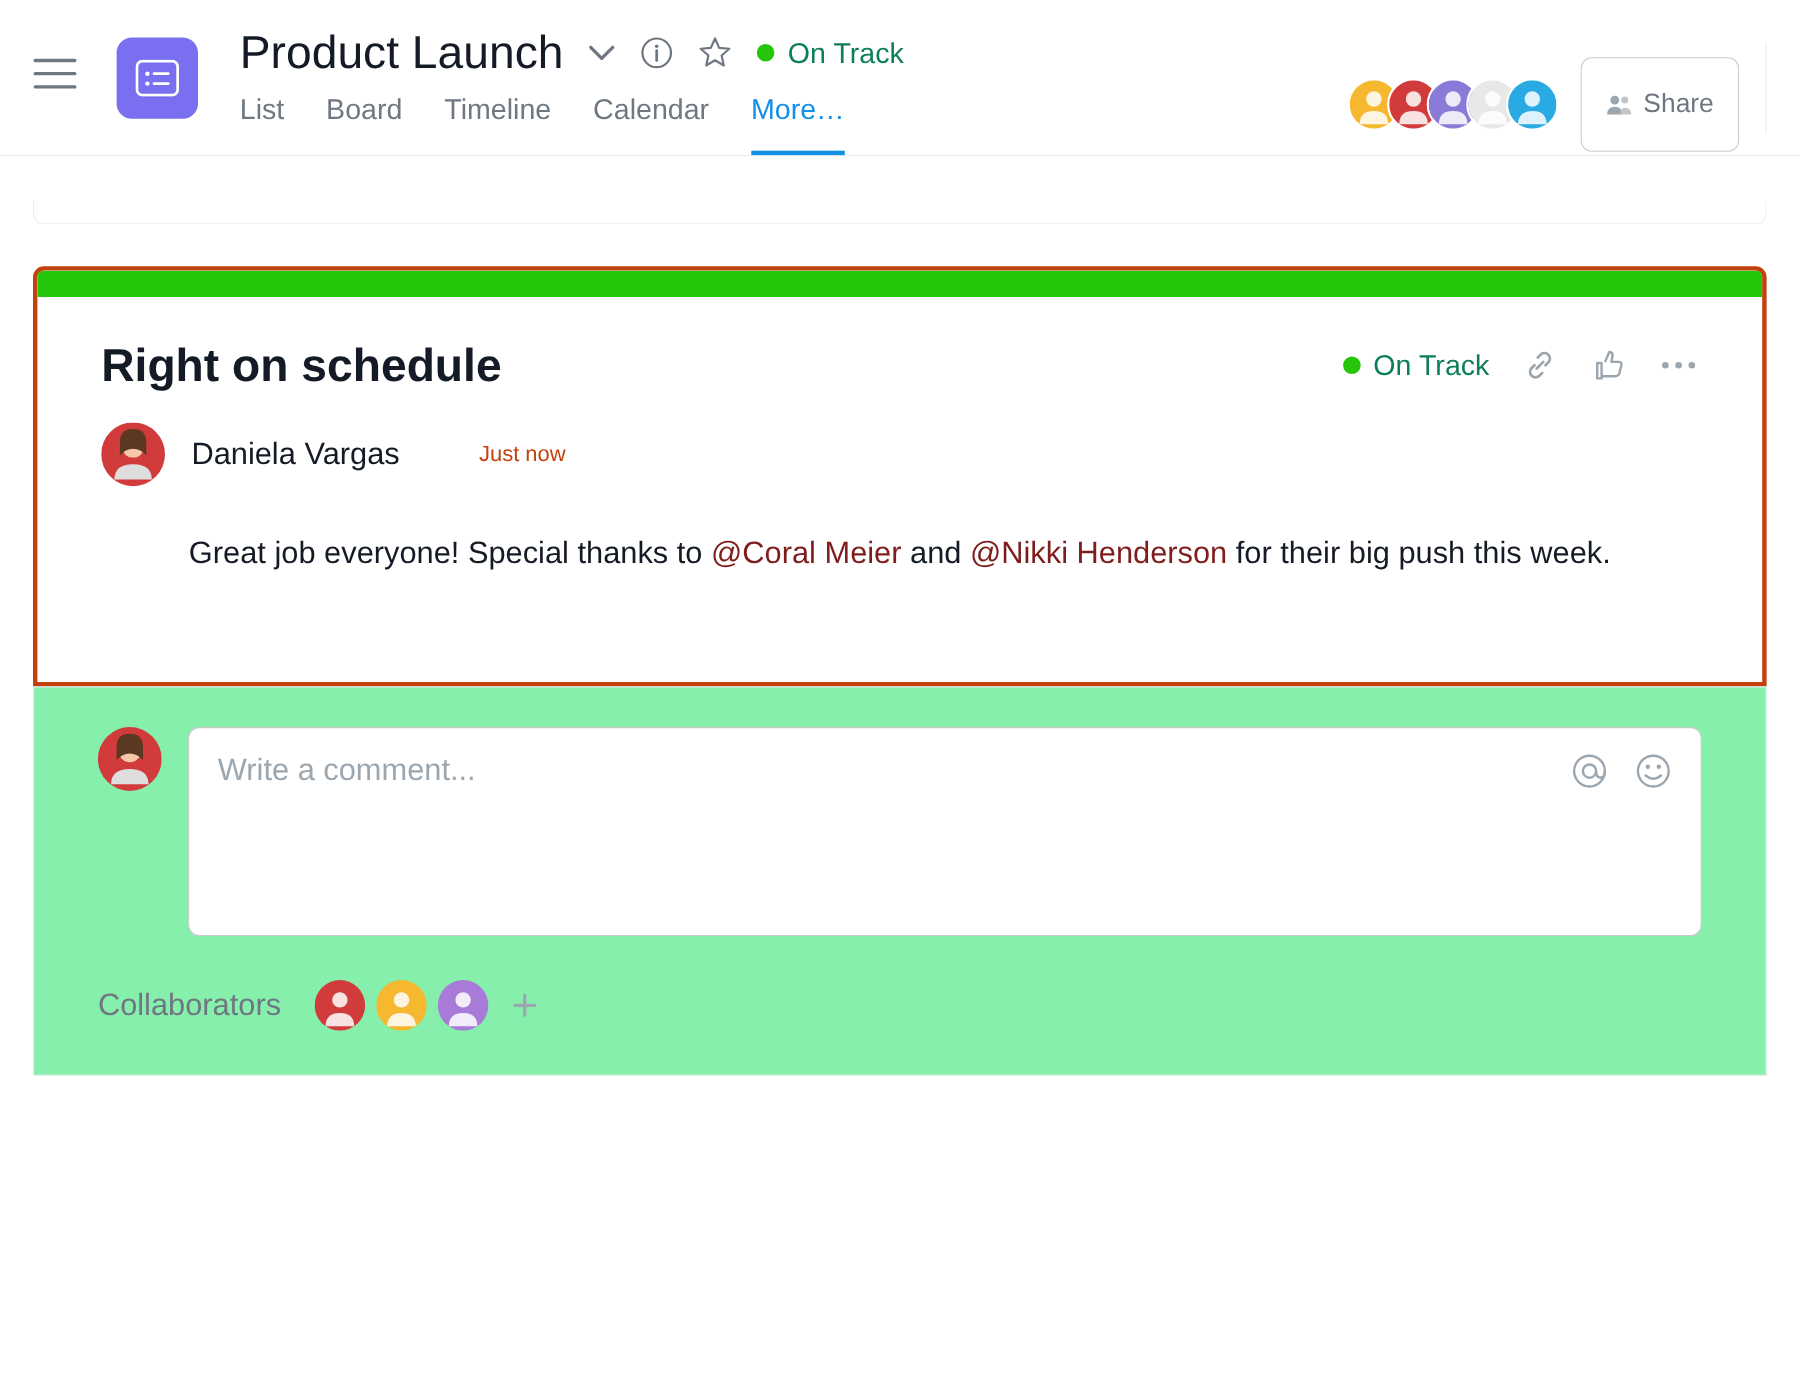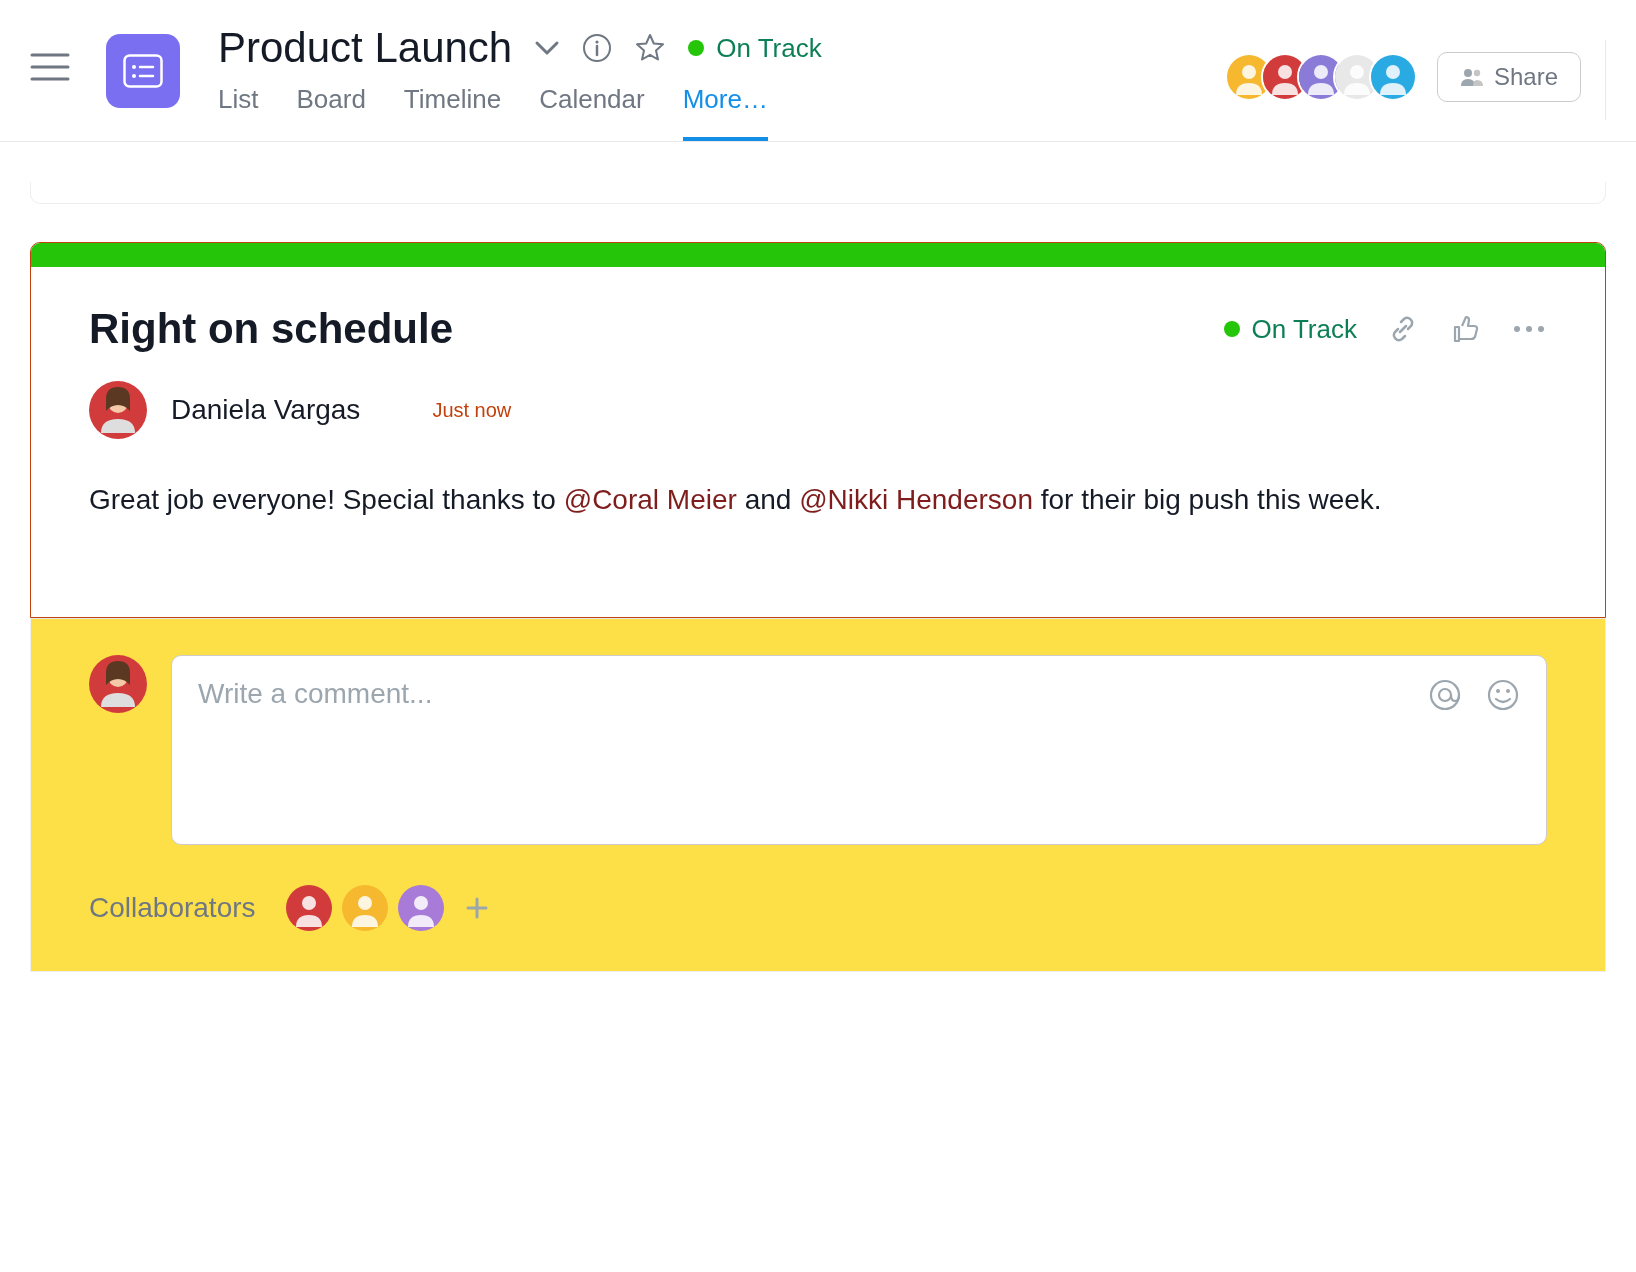--- a/index.html
+++ b/index.html
@@ -15,39 +15,39 @@
 .status-dot { width: 16px; height: 16px; border-radius: 50%; background: #25c50a; }
 .status-text { font-size: 26px; color: #0d7f56; font-weight: 400; }
 .tabs { display: flex; gap: 38px; }
 .tab { font-size: 26px; color: #6f7782; padding-bottom: 22px; cursor: pointer; border-bottom: 4px solid transparent; }
 .tab.active { color: #148fe8; border-bottom-color: #148fe8; }
 .header-right { display: flex; align-items: center; gap: 20px; margin-top: 28px; }
 .avatar-stack { display: flex; }
 .avatar-stack .avatar { margin-left: -12px; }
 .avatar-stack .avatar:first-child { margin-left: 0; }
 .avatar { width: 48px; height: 48px; border-radius: 50%; border: 2px solid #fff; display: flex; align-items: center; justify-content: center; }
-.share-btn { display: flex; align-items: center; gap: 10px; border: 1px solid #cfcbcb; border-radius: 10px; padding: 10px 22px; font-size: 24px; color: #6f7782; cursor: pointer; background: #fff; }
+.share-btn { display: flex; align-items: center; gap: 10px; border: 1px solid #cfcbcb; border-radius: 10px; padding: 28px 22px; font-size: 24px; color: #6f7782; cursor: pointer; background: #fff; }
 .divider-v { width: 1px; height: 80px; background: #e8e8e8; margin-left: 24px; margin-top: 16px; }
 .content { padding: 40px 30px 30px 30px; }
 .prev-card-edge { height: 22px; background: #fff; border-radius: 0 0 10px 10px; border: 1px solid #eee; border-top: none; margin-bottom: 38px; }
-.update-card { border-radius: 10px 10px 0 0; overflow: hidden; border: 1px solid #c2410c; }
+.update-card { border-radius: 10px 10px 0 0; overflow: hidden; border: 4px solid #c2410c; text-align: center; }
 .green-bar { height: 24px; background: #25c50a; }
 .card-body { padding: 38px 58px 60px 58px; }
 .card-header { display: flex; justify-content: space-between; align-items: center; margin-bottom: 28px; }
 .update-title { font-size: 42px; font-weight: 600; }
 .card-actions { display: flex; align-items: center; gap: 30px; }
 .author-row { display: flex; align-items: center; gap: 24px; margin-bottom: 40px; }
 .author-avatar { width: 58px; height: 58px; border-radius: 50%; }
 .author-name { font-size: 28px; font-weight: 500; }
 .timestamp { font-size: 20px; color: #c2410c; margin-left: 48px; }
 .body-text { font-size: 28px; line-height: 1.5; color: #151b26; }
 .body-text p { margin-bottom: 36px; }
 .mention, .link { color: #7f1d1d; cursor: pointer; }
 .bold { font-weight: 600; }
-.comment-section { background: #fde047; padding: 36px 58px 40px 58px; border: 1px solid #eee; border-top: 1px solid #e8e8e8; }
+.comment-section { background: #86efac; padding: 36px 58px 40px 58px; border: 1px solid #eee; border-top: 1px solid #e8e8e8; }
 .comment-row { display: flex; gap: 24px; margin-bottom: 40px; }
 .comment-box { flex: 1; background: #fff; border: 1px solid #cfcbcb; border-radius: 10px; min-height: 190px; padding: 22px 26px; position: relative; }
 .comment-placeholder { font-size: 28px; color: #9ca6af; }
 .comment-icons { position: absolute; top: 22px; right: 26px; display: flex; gap: 24px; }
 .footer-row { display: flex; align-items: center; justify-content: space-between; }
 .collab-left { display: flex; align-items: center; gap: 30px; }
 .collab-label { font-size: 28px; color: #6f7782; }
 .collab-avatars { display: flex; gap: 10px; align-items: center; }
 .collab-avatars .avatar-sm { width: 46px; height: 46px; border-radius: 50%; }
 .add-collab { width: 46px; height: 46px; display: flex; align-items: center; justify-content: center; color: #9ca6af; font-size: 32px; cursor: pointer; }

